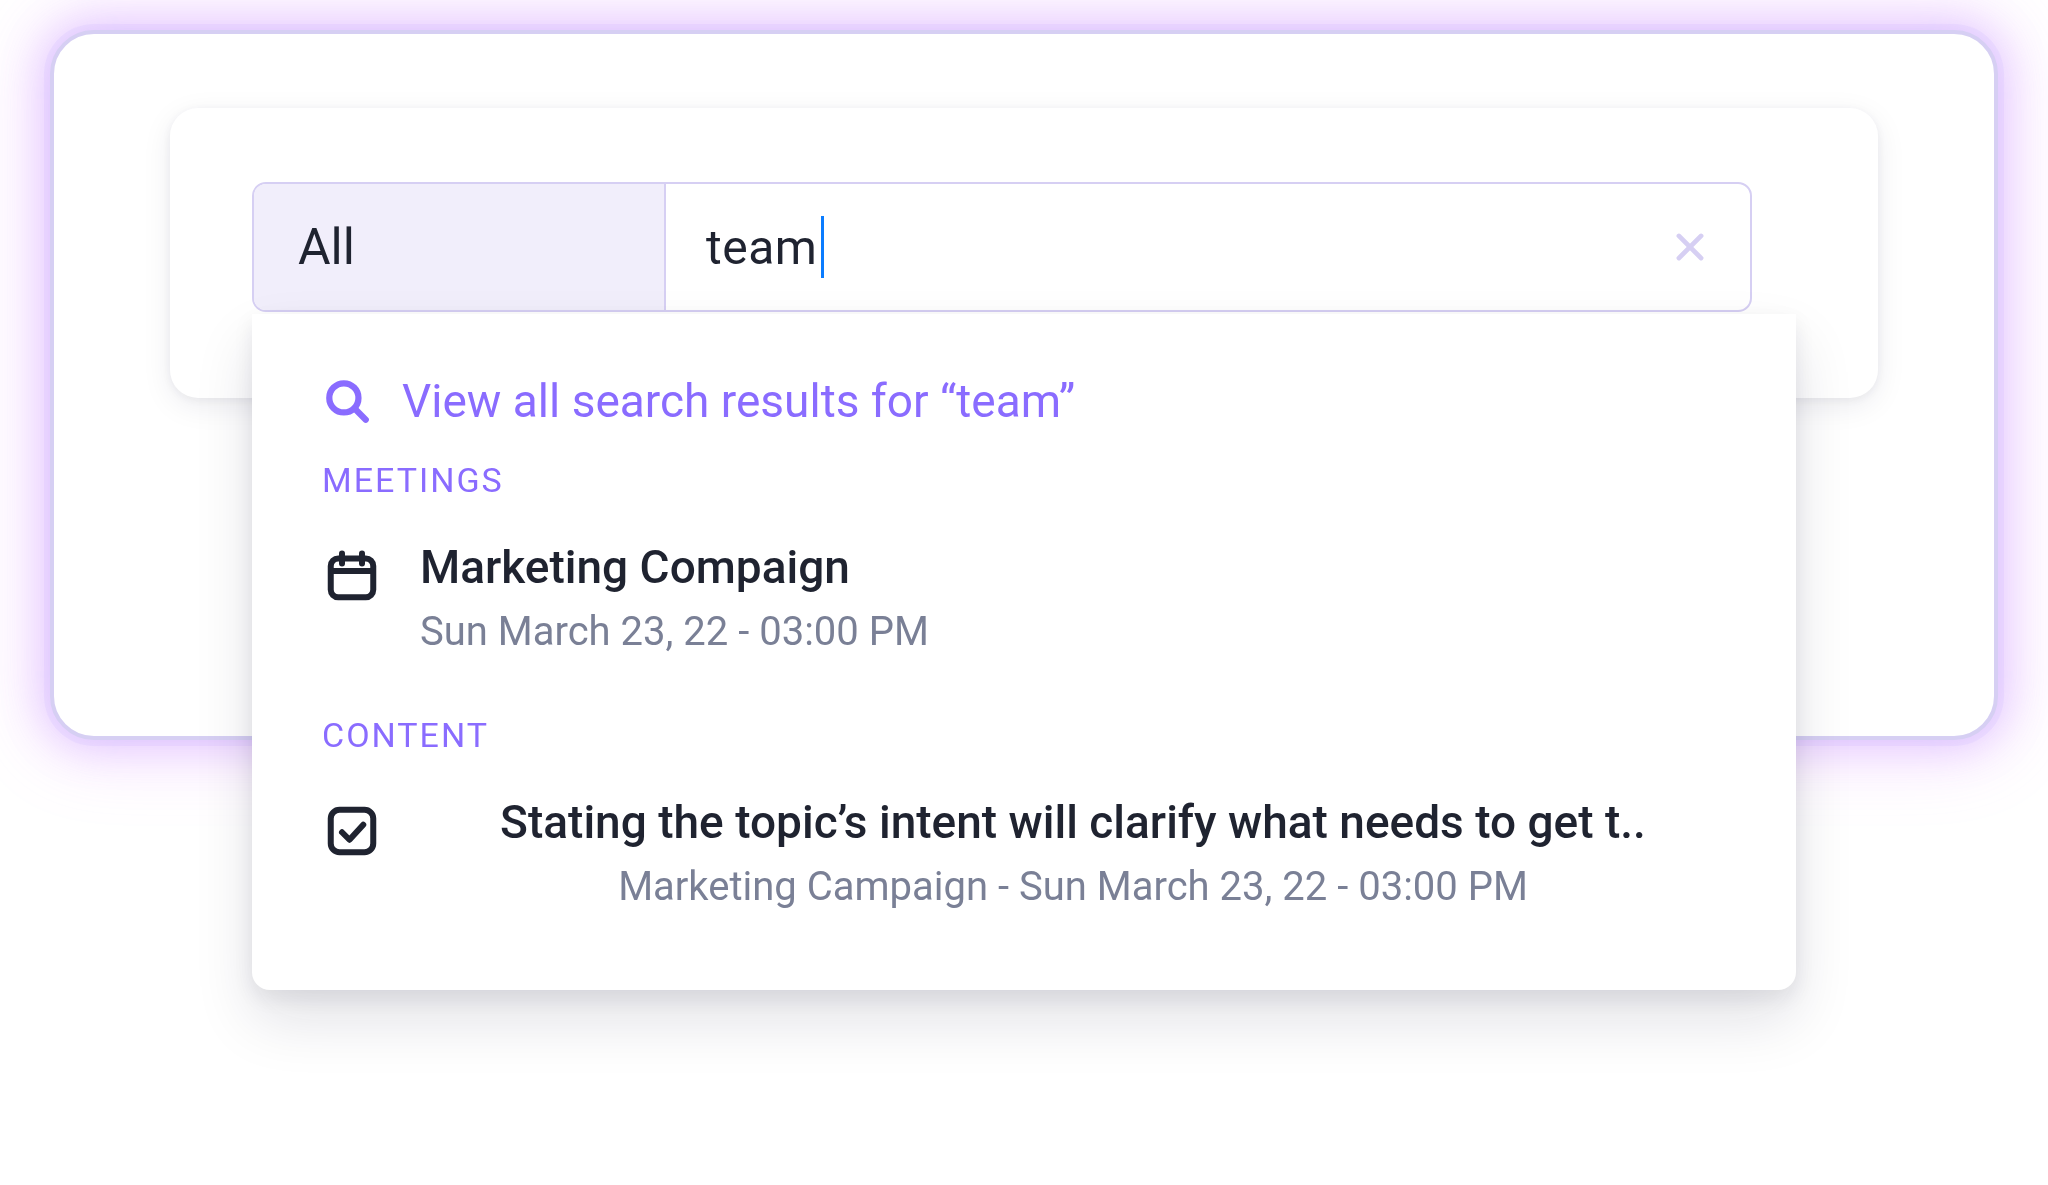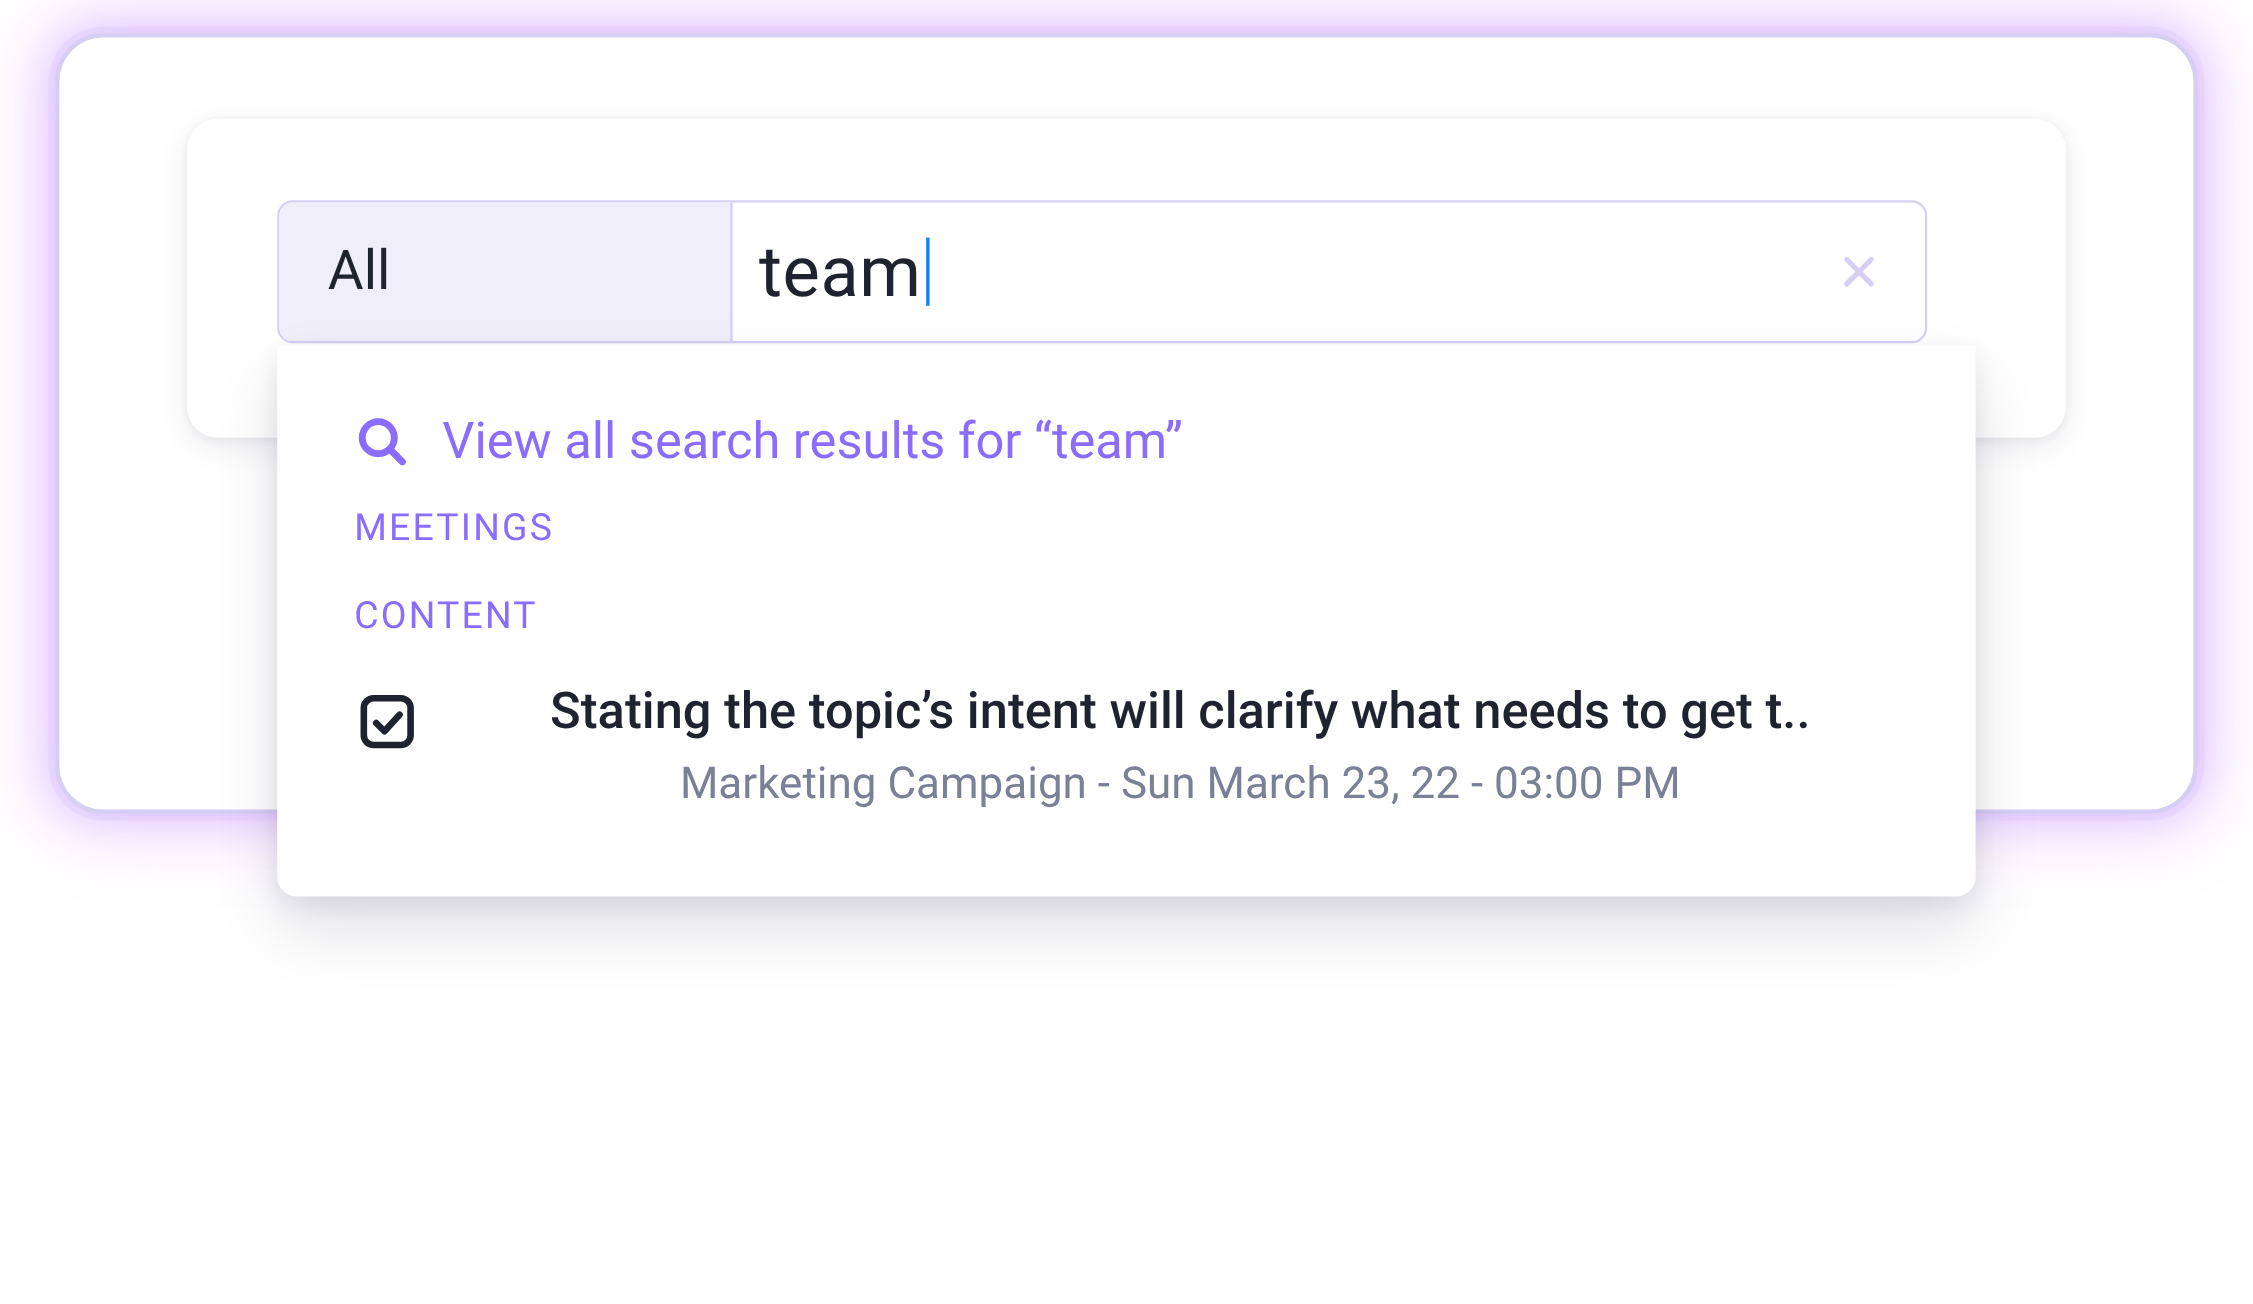--- a/index.html
+++ b/index.html
@@ -70,22 +70,22 @@
     align-items:center;
     padding-left:44px;
     color:var(--ink);
     font-size:50px;
     border-right:2px solid var(--lilac-border);
   }
   .query-box{
     flex:1;
     display:flex;
     align-items:center;
-    padding-left:24px;
-    font-size:64px;
+    padding-left:40px;
+    font-size:48px;
     color:var(--ink);
     letter-spacing:0.5px;
   }
   .caret{
     display:inline-block;
     width:3px;height:62px;
     background:#0a7cff;
     margin-left:4px;
     vertical-align:middle;
     animation:blink 1.1s steps(1) infinite;
@@ -184,20 +184,34 @@
     <div class="view-all-row">
       <svg viewBox="0 0 24 24">
         <circle cx="10.5" cy="10.5" r="7"></circle>
         <line x1="16" y1="16" x2="21" y2="21" stroke-linecap="round"></line>
       </svg>
       <span>View all search results for “team”</span>
     </div>
 
     <div class="section-label">MEETINGS</div>
 
+    <div class="result-item">
+      <div class="result-icon">
+        <svg viewBox="0 0 24 24">
+          <rect x="3.5" y="5" width="17" height="15.5" rx="3"></rect>
+          <line x1="8" y1="3" x2="8" y2="7" stroke-linecap="round"></line>
+          <line x1="16" y1="3" x2="16" y2="7" stroke-linecap="round"></line>
+          <line x1="3.5" y1="10" x2="20.5" y2="10"></line>
+        </svg>
+      </div>
+      <div class="result-body">
+        <div class="result-title">Marketing Compaign</div>
+        <div class="result-sub">Sun March 23, 22 - 03:00 PM</div>
+      </div>
+    </div>
 
     <div class="section-label">CONTENT</div>
 
     <div class="result-item">
       <div class="result-icon">
         <svg viewBox="0 0 24 24">
           <rect x="3.5" y="3.5" width="17" height="17" rx="3.5"></rect>
           <path d="M8 12.5 L11 15.5 L16.5 9.5" stroke-linecap="round" stroke-linejoin="round"></path>
         </svg>
       </div>

